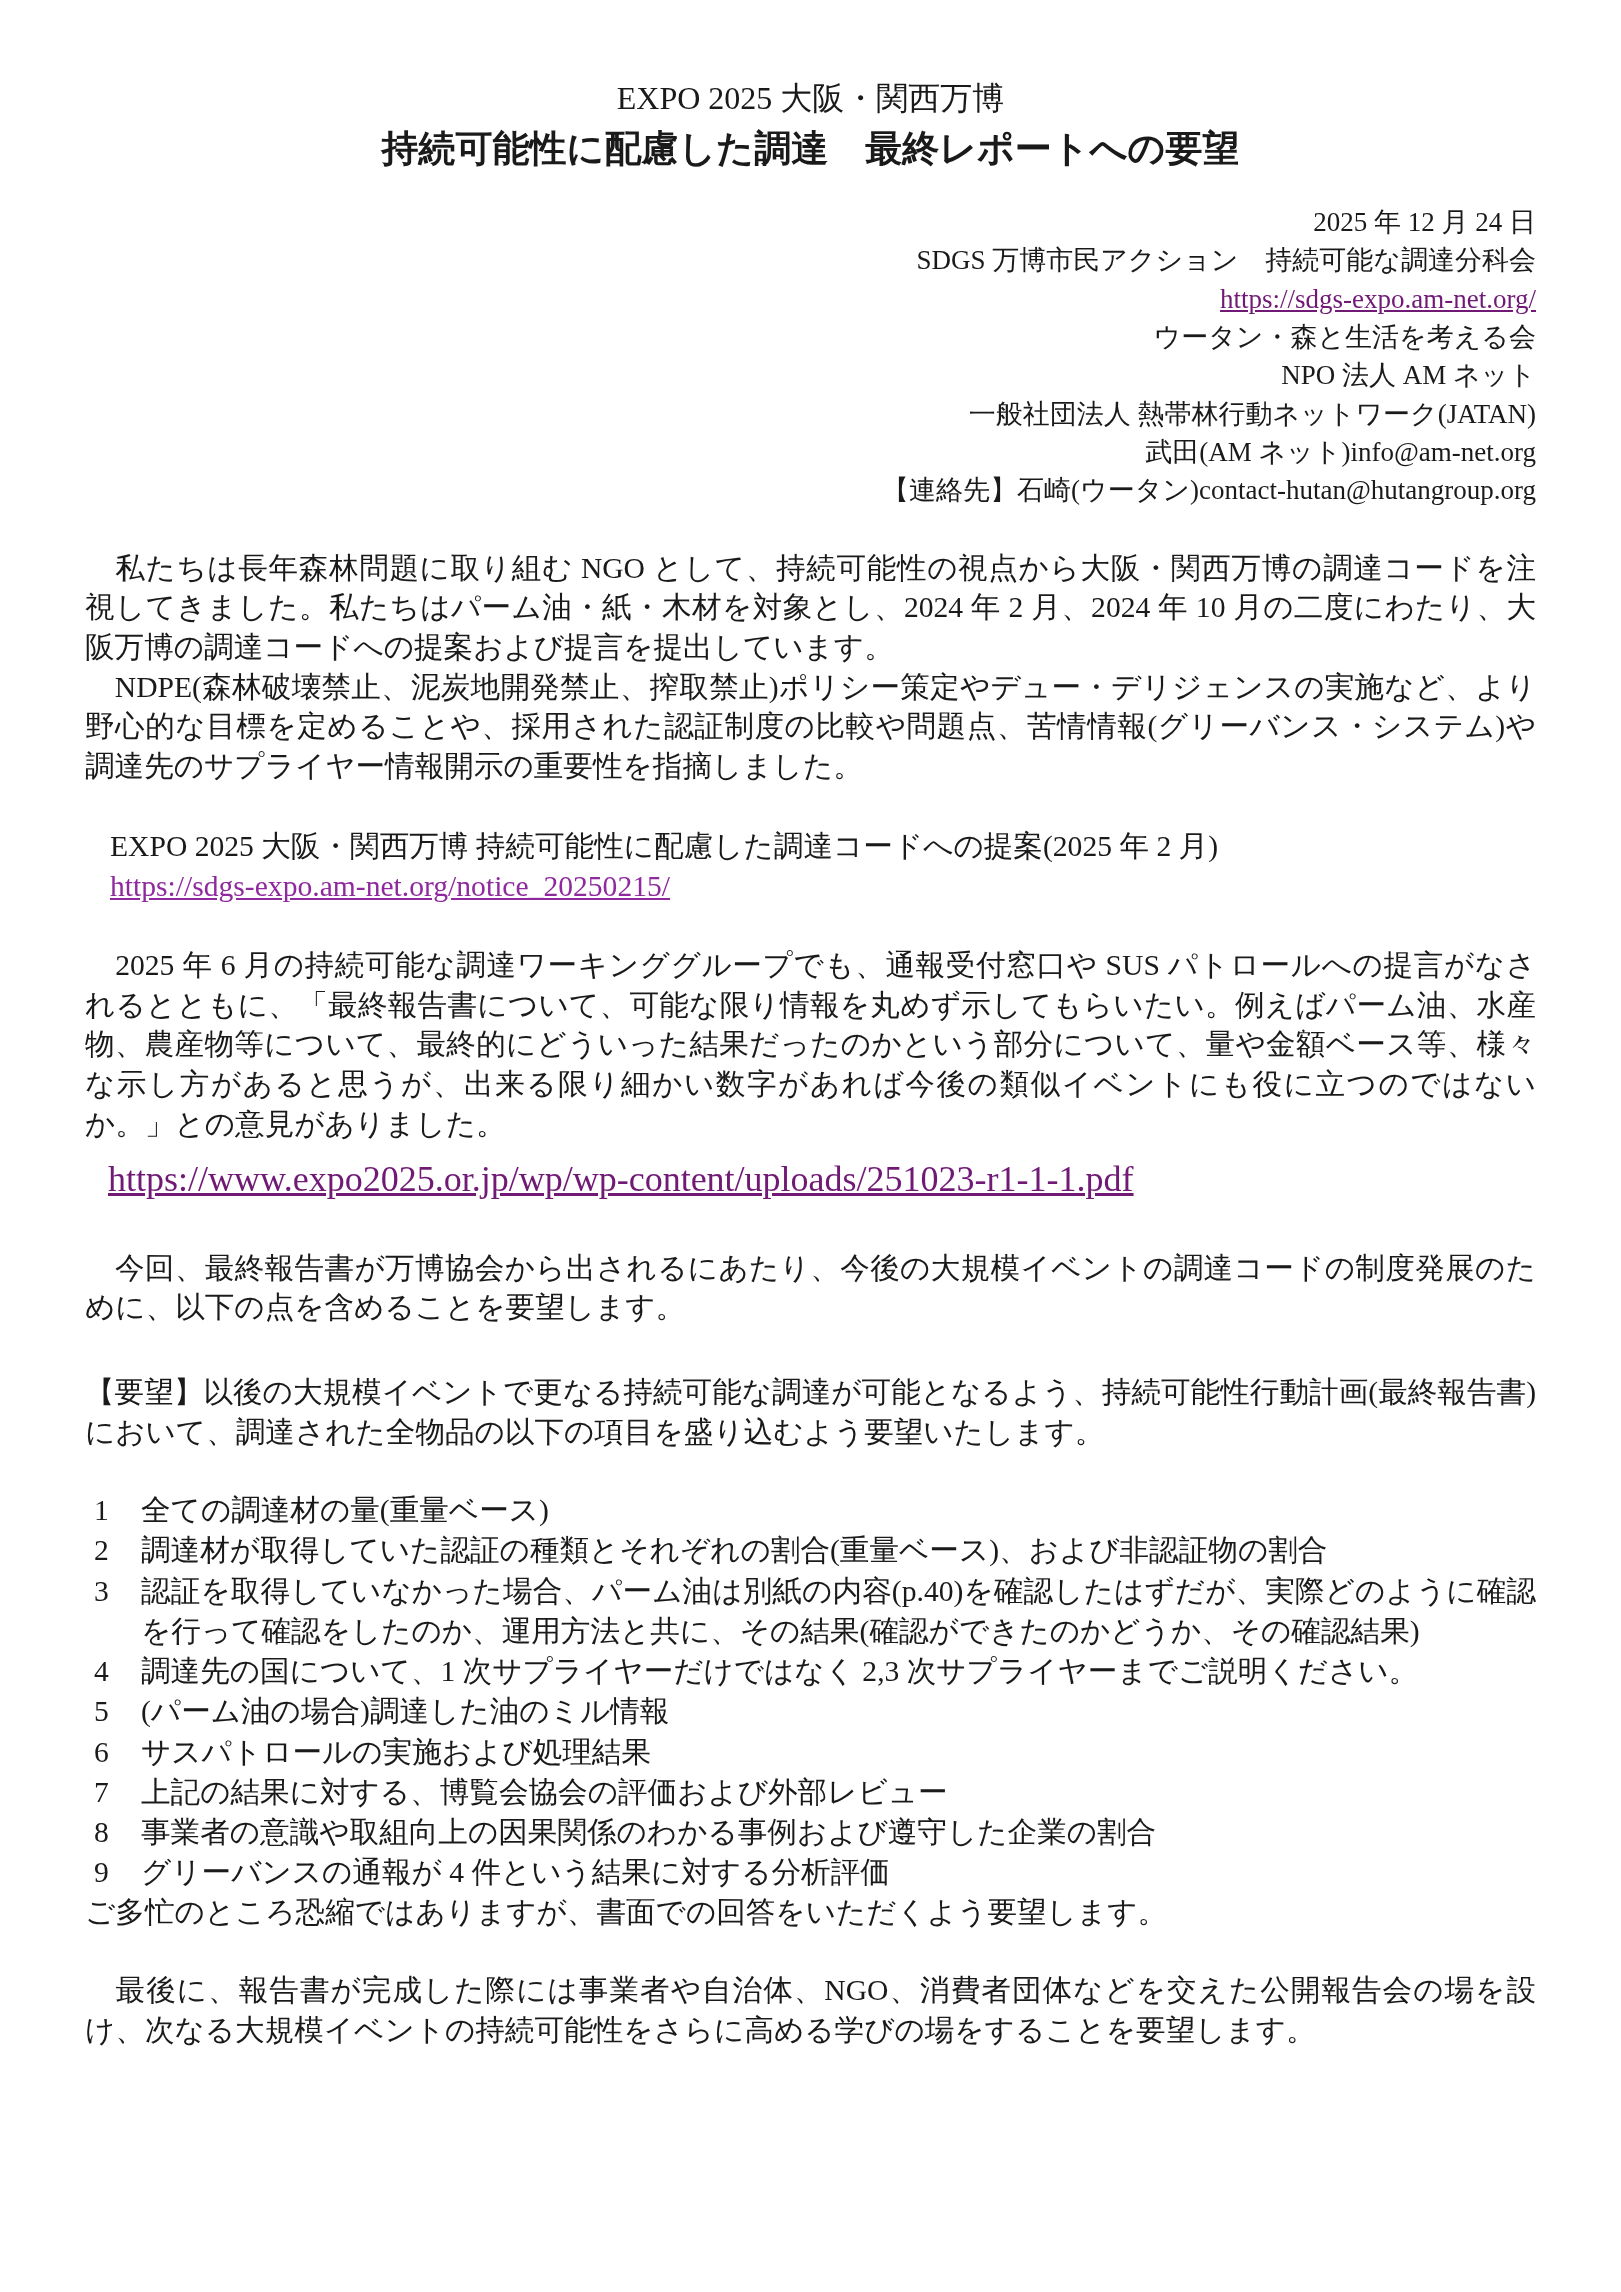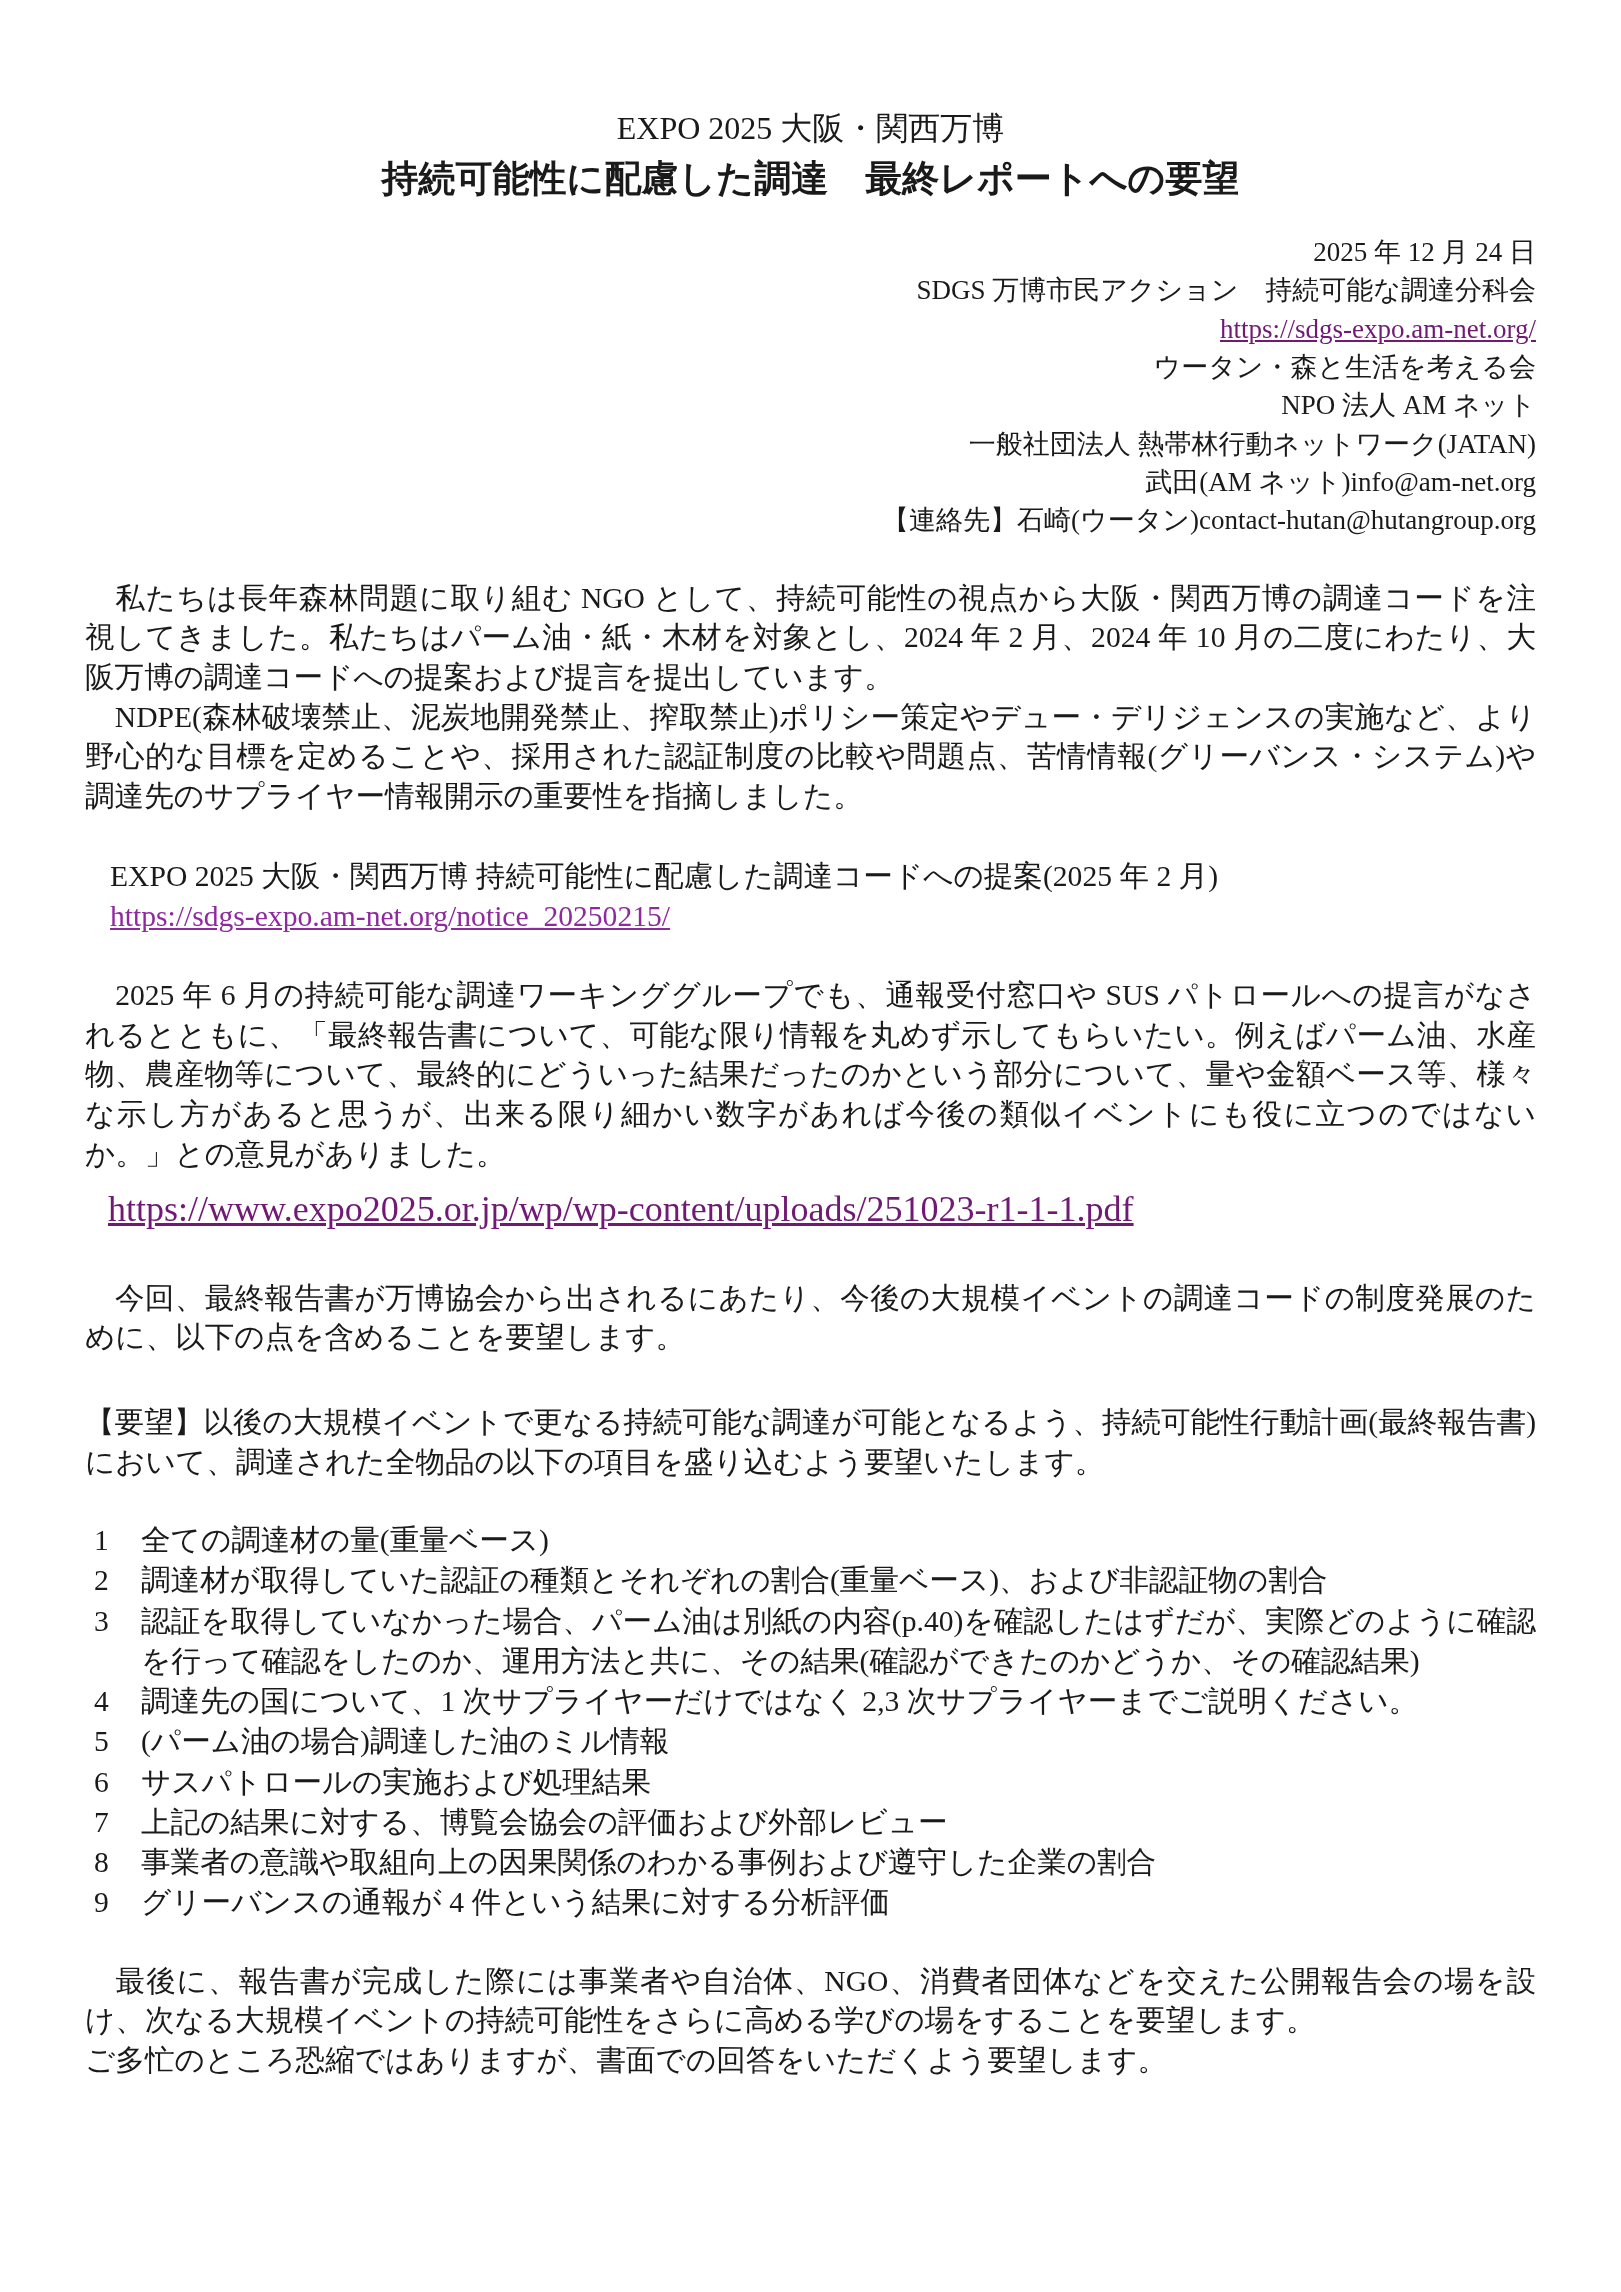--- a/index.html
+++ b/index.html
@@ -6,21 +6,21 @@
   body {
     width: 1622px; height: 2293px;
     background: #ffffff;
     font-family: "Liberation Serif", "DejaVu Serif", serif;
     color: #1a1a1a;
     overflow: hidden;
   }
   .page {
     box-sizing: border-box;
     width: 1622px; height: 2094px;
-    padding: 108px 86px 0 85px;
+    padding: 78px 86px 0 85px;
   }
   .title-1 {
     text-align: center;
     font-size: 32px;
     line-height: 1.3;
     font-weight: normal;
     margin: 0;
   }
   .title-2 {
     text-align: center;
@@ -149,17 +149,17 @@
     <div class="list-item">
       <span class="item-num">8</span>
       <span class="item-text">事業者の意識や取組向上の因果関係のわかる事例および遵守した企業の割合</span>
     </div>
     <div class="list-item">
       <span class="item-num">9</span>
       <span class="item-text">グリーバンスの通報が 4 件という結果に対する分析評価</span>
     </div>
   </div>
 
+  <p class="para">ご多忙のところ恐縮ではありますが、書面での回答をいただくよう要望します。</p>
   <p class="para closing">　最後に、報告書が完成した際には事業者や自治体、NGO、消費者団体などを交えた公開報告会の場を設け、次なる大規模イベントの持続可能性をさらに高める学びの場をすることを要望します。</p>
-  <p class="para">ご多忙のところ恐縮ではありますが、書面での回答をいただくよう要望します。</p>
 
 </div>
 
 
 </body></html>

